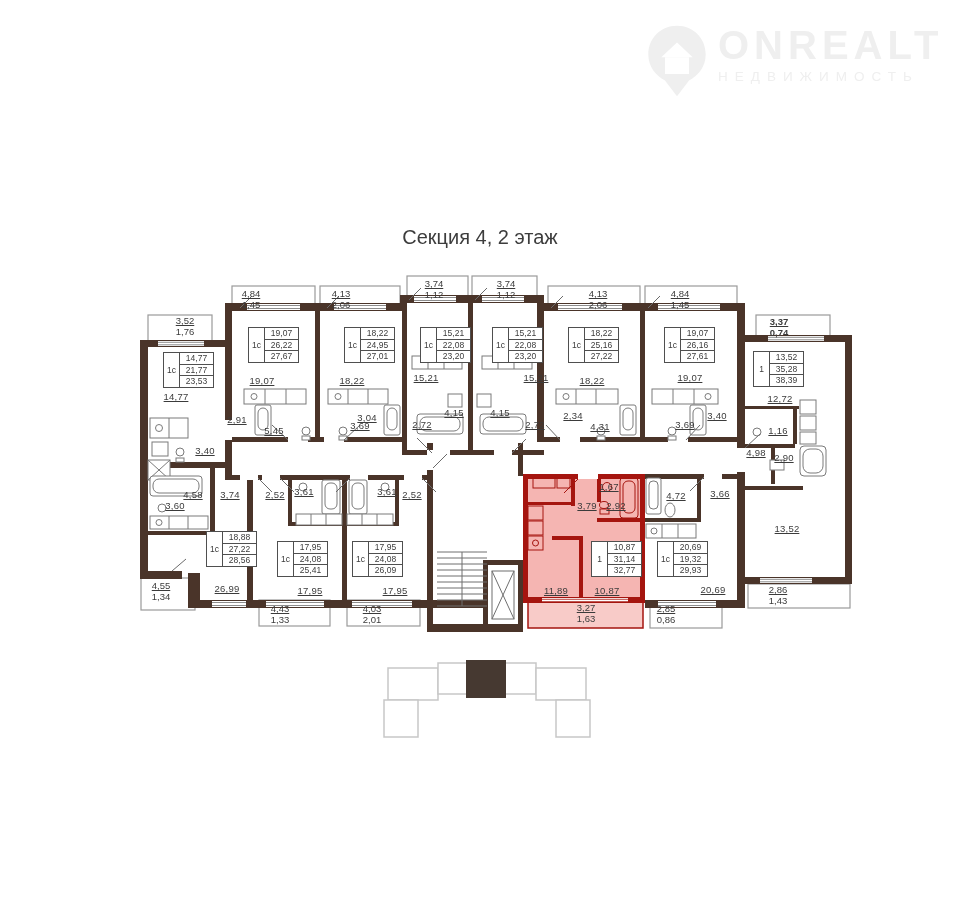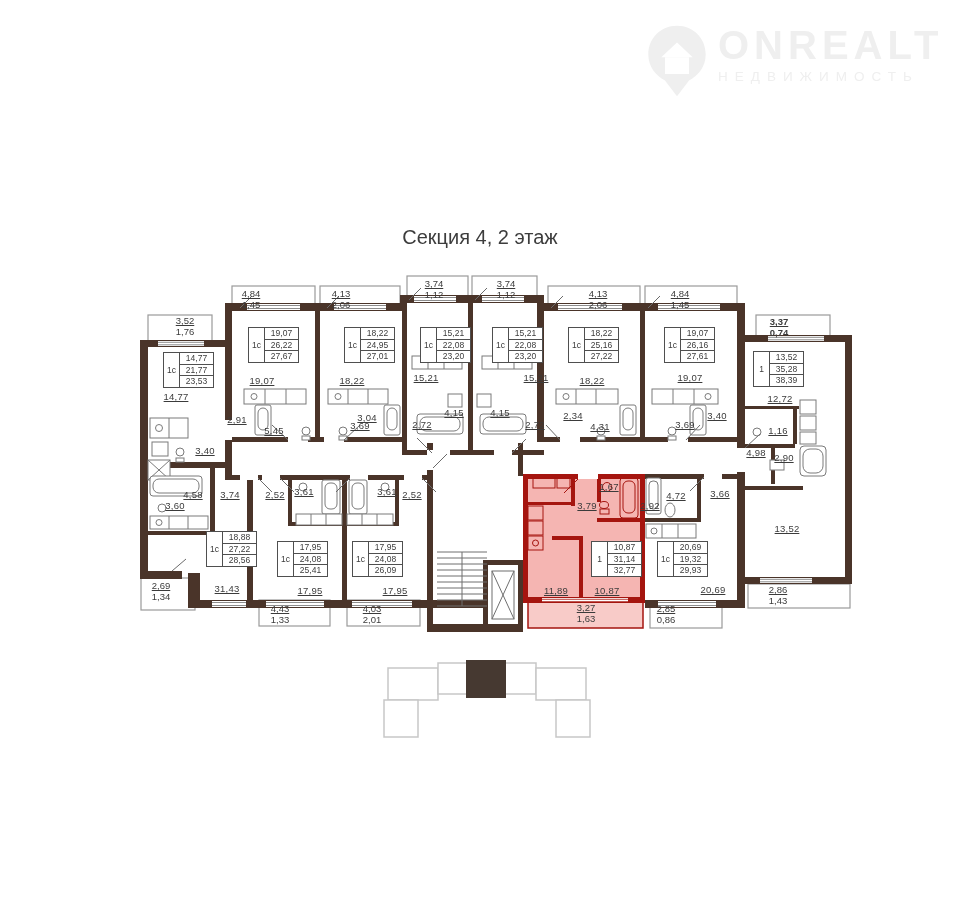--- a/index.html
+++ b/index.html
@@ -354,38 +354,38 @@
     <div class="room-label" style="left: 784px; top: 458px;">2,90</div>
     <div class="room-label" style="left: 787px; top: 529px;">13,52</div>
     <div class="room-label" style="left: 193px; top: 495px;">4,58</div>
     <div class="room-label" style="left: 230px; top: 495px;">3,74</div>
     <div class="room-label" style="left: 275px; top: 495px;">2,52</div>
     <div class="room-label" style="left: 304px; top: 492px;">3,61</div>
     <div class="room-label" style="left: 387px; top: 492px;">3,61</div>
     <div class="room-label" style="left: 412px; top: 495px;">2,52</div>
     <div class="room-label" style="left: 598px; top: 487px; margin-left: 11px;">1,67</div>
     <div class="room-label" style="left: 587px; top: 506px;">3,79</div>
-    <div class="room-label" style="left: 616px; top: 506px; margin-left: 34px;">2,92</div>
+    <div class="room-label" style="left: 616px; top: 506px;">2,92</div>
     <div class="room-label" style="left: 676px; top: 496px; text-decoration: underline;">4,72</div>
     <div class="room-label" style="left: 720px; top: 494px;">3,66</div>
-    <div class="room-label" style="left: 227px; top: 589px;">31,43</div>
+    <div class="room-label" style="left: 227px; top: 589px;">26,99</div>
     <div class="room-label" style="left: 310px; top: 591px;">17,95</div>
     <div class="room-label" style="left: 395px; top: 591px;">17,95</div>
     <div class="room-label" style="left: 556px; top: 591px;">11,89</div>
     <div class="room-label" style="left: 607px; top: 591px;">10,87</div>
     <div class="room-label" style="left: 713px; top: 590px;">20,69</div>
     <div class="dim-label" style="left: 251px; top: 289px;"><span class="t">4,84</span><span class="b">1,45</span></div>
     <div class="dim-label" style="left: 341px; top: 289px;"><span class="t">4,13</span><span class="b">2,06</span></div>
     <div class="dim-label" style="left: 434px; top: 279px;"><span class="t">3,74</span><span class="b">1,12</span></div>
     <div class="dim-label" style="left: 506px; top: 279px;"><span class="t">3,74</span><span class="b">1,12</span></div>
     <div class="dim-label" style="left: 598px; top: 289px;"><span class="t">4,13</span><span class="b">2,06</span></div>
     <div class="dim-label" style="left: 680px; top: 289px;"><span class="t">4,84</span><span class="b">1,45</span></div>
     <div class="dim-label" style="left: 185px; top: 316px;"><span class="t">3,52</span><span class="b">1,76</span></div>
     <div class="dim-label" style="left: 779px; top: 317px; font-weight: bold;"><span class="t">3,37</span><span class="b">0,74</span></div>
-    <div class="dim-label" style="left: 161px; top: 581px;"><span class="t">2,69</span><span class="b">1,34</span></div>
+    <div class="dim-label" style="left: 161px; top: 581px;"><span class="t">4,55</span><span class="b">1,34</span></div>
     <div class="dim-label" style="left: 280px; top: 604px;"><span class="t">4,43</span><span class="b">1,33</span></div>
     <div class="dim-label" style="left: 372px; top: 604px;"><span class="t">4,03</span><span class="b">2,01</span></div>
     <div class="dim-label" style="left: 586px; top: 603px;"><span class="t">3,27</span><span class="b">1,63</span></div>
     <div class="dim-label" style="left: 666px; top: 604px;"><span class="t">2,85</span><span class="b">0,86</span></div>
     <div class="dim-label" style="left: 778px; top: 585px;"><span class="t">2,86</span><span class="b">1,43</span></div>
     <div class="apt-table" style="left: 163px; top: 352px;">
       <div class="type">1с</div>
       <div class="vals">
         <div>14,77</div>
         <div>21,77</div>

